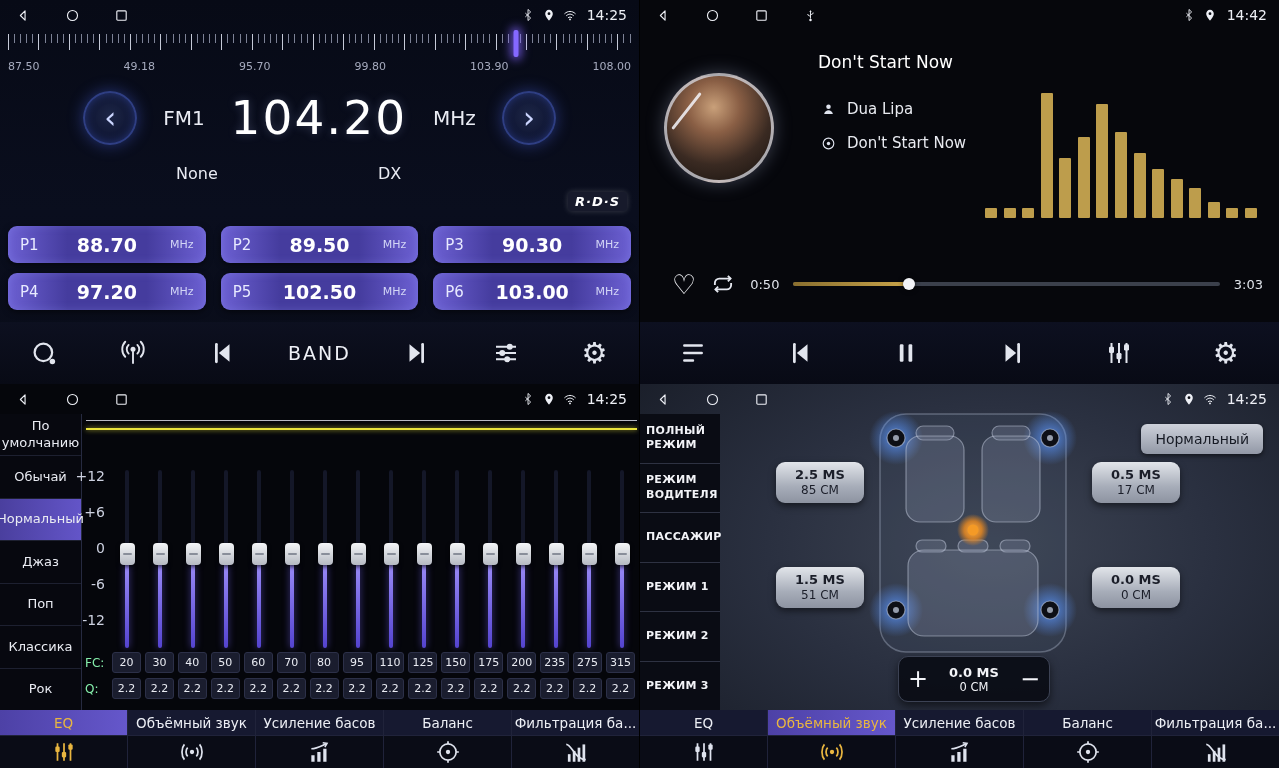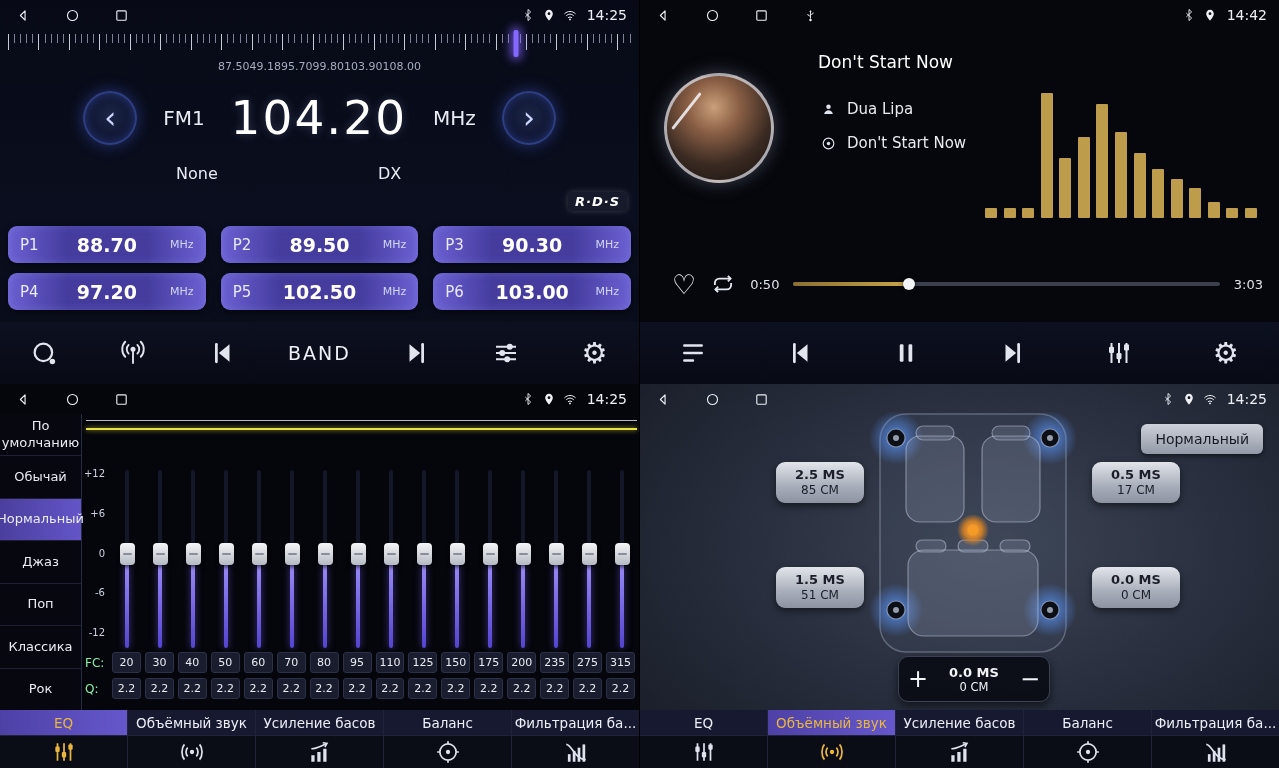--- a/index.html
+++ b/index.html
@@ -18,21 +18,21 @@
   .si svg{width:15px;height:15px;display:block;}
   .status-right{margin-left:auto;display:flex;align-items:center;gap:7px;}
   .status-right svg{width:14px;height:14px;display:block;}
   .status-time{font-size:14px;margin-left:3px;}
 
   
   .ruler{position:absolute;left:8px;right:8px;top:34px;z-index:2;}
   .ticks{display:flex;justify-content:space-between;align-items:flex-start;height:20px;}
   .tick{width:1px;height:9px;background:#7d8296;}
   .tick.major{height:16px;background:#c6cad8;}
-  .ruler-labels{display:flex;justify-content:center;margin-top:6px;font-size:11px;color:#a6abbe;}
+  .ruler-labels{display:flex;justify-content:space-between;margin-top:6px;font-size:11px;color:#a6abbe;}
   .ruler-indicator{position:absolute;top:-4px;width:5px;height:27px;border-radius:2px;background:#8468ff;box-shadow:0 0 10px 3px rgba(130,100,255,.75);transform:translateX(-50%);}
   .freq-row{position:absolute;left:0;right:0;top:90px;display:flex;align-items:center;justify-content:center;gap:26px;}
   .nav-circle{width:54px;height:54px;border-radius:50%;background:radial-gradient(circle at 50% 45%,#1c2546 0%,#0e1430 72%);border:2px solid rgba(95,125,255,.4);box-shadow:0 0 16px rgba(80,110,255,.4),inset 0 0 10px rgba(90,120,255,.35);color:#ccd6ff;font-size:30px;display:flex;align-items:center;justify-content:center;cursor:pointer;}
   .band-label,.freq-unit{font-size:20px;color:#e9ebf3;}
   .freq-value{font-size:47px;font-weight:normal;color:#fff;letter-spacing:2px;text-shadow:0 0 10px rgba(180,190,255,.25);}
   .sub-none{position:absolute;left:176px;top:164px;font-size:16px;color:#e9ebf3;}
   .sub-dx{position:absolute;left:378px;top:164px;font-size:16px;color:#e9ebf3;}
   .rds-badge{position:absolute;right:12px;top:192px;font-style:italic;font-weight:bold;font-size:13px;letter-spacing:1px;color:#fff;background:#171a2b;padding:2px 7px;border-radius:4px;box-shadow:0 0 6px rgba(255,255,255,.2);margin-left:44px;}
   .presets{position:absolute;left:8px;right:8px;top:226px;display:grid;grid-template-columns:repeat(3,1fr);gap:10px 15px;}
   .preset{height:37px;border:none;border-radius:9px;font-family:inherit;background:linear-gradient(90deg,#6c60d2 0%,#453c9e 30%,#453c9e 70%,#6c60d2 100%);display:flex;align-items:center;padding:0 12px;color:#fff;box-shadow:0 2px 6px rgba(0,0,0,.55),inset 0 0 9px rgba(150,160,255,.25);cursor:pointer;}
@@ -66,21 +66,21 @@
   .progress-thumb{position:absolute;right:-6px;top:50%;width:12px;height:12px;border-radius:50%;background:#f2f3f7;transform:translateY(-50%);box-shadow:0 0 5px rgba(0,0,0,.7);}
 
   
   .eq-sidebar{position:absolute;left:0;top:30px;bottom:58px;width:82px;display:flex;flex-direction:column;border-right:1px solid #262a40;background:#07080f;}
   .eq-side-item{flex:1;display:flex;align-items:center;justify-content:center;text-align:center;font-size:13px;color:#e9ebf2;border-bottom:1px solid #1d2030;padding:2px 4px;line-height:1.25;cursor:pointer;}
   .eq-side-item:last-child{border-bottom:none;}
   .eq-side-item.selected{background:linear-gradient(90deg,#4a3f9e,#6355c8);}
   .eq-plot{position:absolute;left:82px;right:0;top:32px;height:232px;}
   .curve-white{position:absolute;left:4px;right:2px;top:4px;height:1px;background:rgba(228,230,240,.8);}
   .curve-yellow{position:absolute;left:4px;right:2px;top:12px;height:2px;background:#e8e23c;box-shadow:0 0 5px rgba(232,226,60,.8);}
-  .eq-scale{position:absolute;left:0;top:52px;bottom:10px;width:27px;display:flex;flex-direction:column;justify-content:space-between;align-items:flex-end;font-size:10px;color:#cdd1e0;padding-right:4px;}
+  .eq-scale{position:absolute;left:0;top:52px;bottom:20px;width:27px;display:flex;flex-direction:column;justify-content:space-between;align-items:flex-end;font-size:14px;color:#cdd1e0;padding-right:4px;}
   .eq-sliders{position:absolute;left:32px;right:4px;top:54px;bottom:0;display:flex;justify-content:space-between;}
   .eq-slider{position:relative;width:26px;height:100%;cursor:pointer;}
   .eq-track{position:absolute;left:50%;margin-left:-2px;top:0;bottom:0;width:4px;background:#141728;border-radius:2px;}
   .eq-fill{position:absolute;left:50%;margin-left:-2px;bottom:0;width:4px;border-radius:2px;background:linear-gradient(180deg,#9b8cf8,#5443cf);box-shadow:0 0 7px rgba(120,100,255,.55);}
   .eq-handle{position:absolute;left:50%;margin-left:-7.5px;width:15px;height:22px;border-radius:4px;background:linear-gradient(180deg,#f4f5f7,#b6bac3);box-shadow:0 2px 4px rgba(0,0,0,.7);}
   .eq-handle::after{content:"";position:absolute;left:3px;right:3px;top:10px;height:2px;background:#898e9a;border-radius:1px;}
   .eq-row{position:absolute;left:82px;right:2px;display:flex;align-items:center;}
   .fc-row{top:268px;}
   .q-row{top:294px;}
   .row-label{width:28px;font-size:12px;color:#86efac;padding-left:3px;}
@@ -779,20 +779,28 @@
         <span class="si">
             <svg viewBox="0 0 24 24">
               <path d="M3 9.5 C8.2 4.5 15.8 4.5 21 9.5 M6 13 C9.7 9.5 14.3 9.5 18 13 M9 16.5 C10.8 15 13.2 15 15 16.5" stroke="currentColor" stroke-width="1.7" fill="none" stroke-linecap="round"></path>
               <circle cx="12" cy="19.5" r="1.6" fill="currentColor"></circle>
             </svg>
           </span>
         <span class="status-time">14:25</span>
       </div>
     </div>
 
+    <div class="mode-menu">
+        <div class="mode-item">ПОЛНЫЙ РЕЖИМ</div>
+        <div class="mode-item">РЕЖИМ ВОДИТЕЛЯ</div>
+        <div class="mode-item">ПАССАЖИР</div>
+        <div class="mode-item">РЕЖИМ 1</div>
+        <div class="mode-item">РЕЖИМ 2</div>
+        <div class="mode-item">РЕЖИМ 3</div>
+      </div>
 
     <button class="norm-btn">Нормальный</button>
 
     <div class="car-stage">
       <svg width="230" height="252" viewBox="0 0 230 252">
         <defs>
           <radialGradient id="spkGlow">
               <stop offset="0%" stop-color="#5a96ff" stop-opacity="0.85"></stop>
               <stop offset="100%" stop-color="#5a96ff" stop-opacity="0"></stop>
             </radialGradient>

